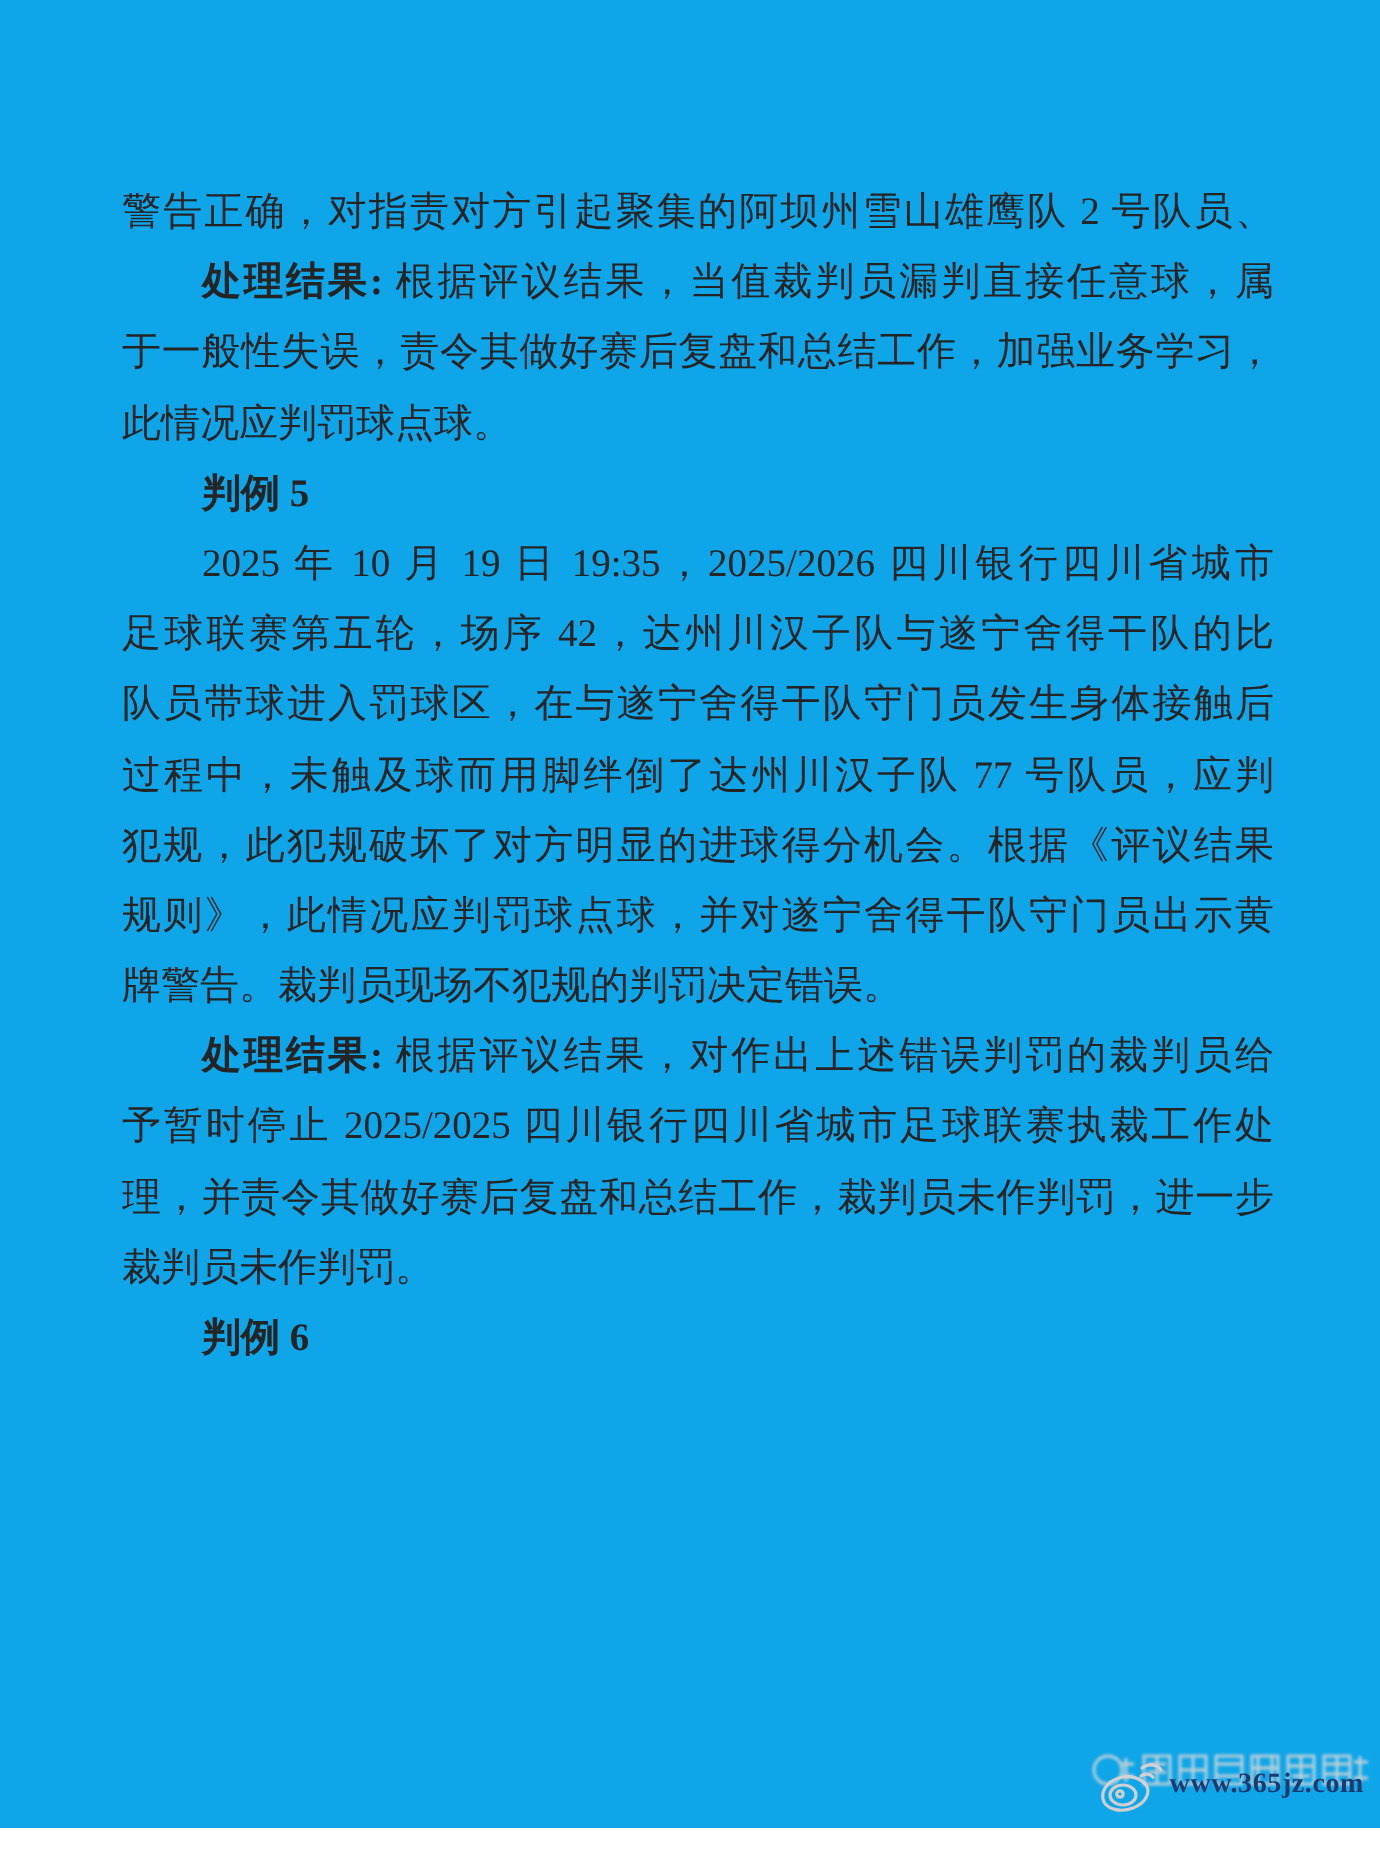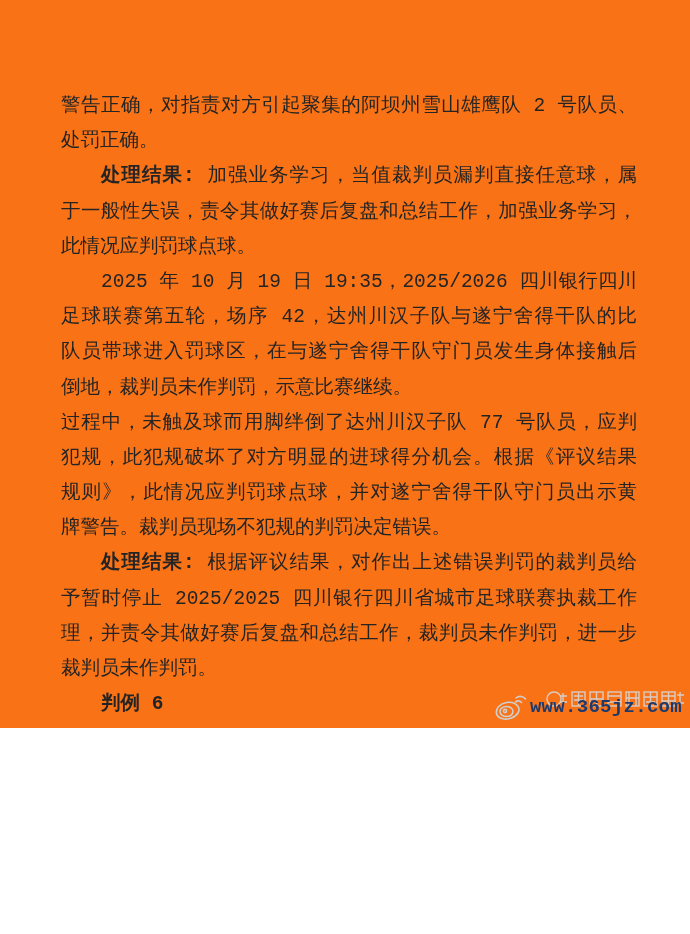--- a/index.html
+++ b/index.html
@@ -3,24 +3,24 @@
 <meta charset="utf-8">
 <style>
   html, body {
     margin: 0;
     padding: 0;
     background: #ffffff;
   }
   .page {
     position: relative;
     width: 690px;
-    height: 728px;
-    background: #f97316;
+    height: 914px;
+    background: #0ea5e9;
     overflow: hidden;
-    font-family: Liberation Mono, monospace;
+    font-family: Liberation Serif, serif;
   }
   .doc {
     position: absolute;
     left: 61px;
     top: 89px;
     width: 576px;
     font-size: 19.5px;
     color: #242424;
   }
   .para { margin: 0; padding: 0; }
@@ -61,47 +61,48 @@
   }
   .ghost {
     position: absolute;
     right: -4px;
     top: -6px;
     filter: blur(0.7px);
     opacity: 0.9;
   }
   .wm-url {
     position: relative;
-    font-size: 19px;
+    font-size: 14px;
     font-weight: bold;
     letter-spacing: 0.3px;
     color: #1c3a6e;
     line-height: 30px;
   }
 </style>
 </head>
 <body>
 
 <div class="page">
 
   <div class="doc" style="color: rgb(36, 36, 36);">
       <div class="para">
         <div class="line"><span>警告正确，对指责对方引起聚集的阿坝州雪山雄鹰队 2 号队员、</span></div>
-        <div class="line end"><span>处罚正确。</span></div>
       </div>
       <div class="para">
-        <div class="line indent"><span class="b">处理结果:</span><span> 加强业务学习，当值裁判员漏判直接任意球，属</span></div>
+        <div class="line indent"><span class="b">处理结果:</span><span> 根据评议结果，当值裁判员漏判直接任意球，属</span></div>
         <div class="line"><span>于一般性失误，责令其做好赛后复盘和总结工作，加强业务学习，</span></div>
         <div class="line end"><span>此情况应判罚球点球。</span></div>
+      </div>
+      <div class="para heading">
+        <div class="line indent end"><span class="b">判例 5</span></div>
       </div>
       <div class="para">
         <div class="line indent"><span>2025 年 10 月 19 日 19:35，2025/2026 四川银行四川省城市</span></div>
         <div class="line"><span>足球联赛第五轮，场序 42，达州川汉子队与遂宁舍得干队的比</span></div>
         <div class="line"><span>队员带球进入罚球区，在与遂宁舍得干队守门员发生身体接触后</span></div>
-        <div class="line end"><span>倒地，裁判员未作判罚，示意比赛继续。</span></div>
       </div>
       <div class="para">
         <div class="line"><span>过程中，未触及球而用脚绊倒了达州川汉子队 77 号队员，应判</span></div>
         <div class="line"><span>犯规，此犯规破坏了对方明显的进球得分机会。根据《评议结果</span></div>
         <div class="line"><span>规则》，此情况应判罚球点球，并对遂宁舍得干队守门员出示黄</span></div>
         <div class="line end"><span>牌警告。裁判员现场不犯规的判罚决定错误。</span></div>
       </div>
       <div class="para">
         <div class="line indent"><span class="b">处理结果:</span><span> 根据评议结果，对作出上述错误判罚的裁判员给</span></div>
         <div class="line"><span>予暂时停止 2025/2025 四川银行四川省城市足球联赛执裁工作处</span></div>

